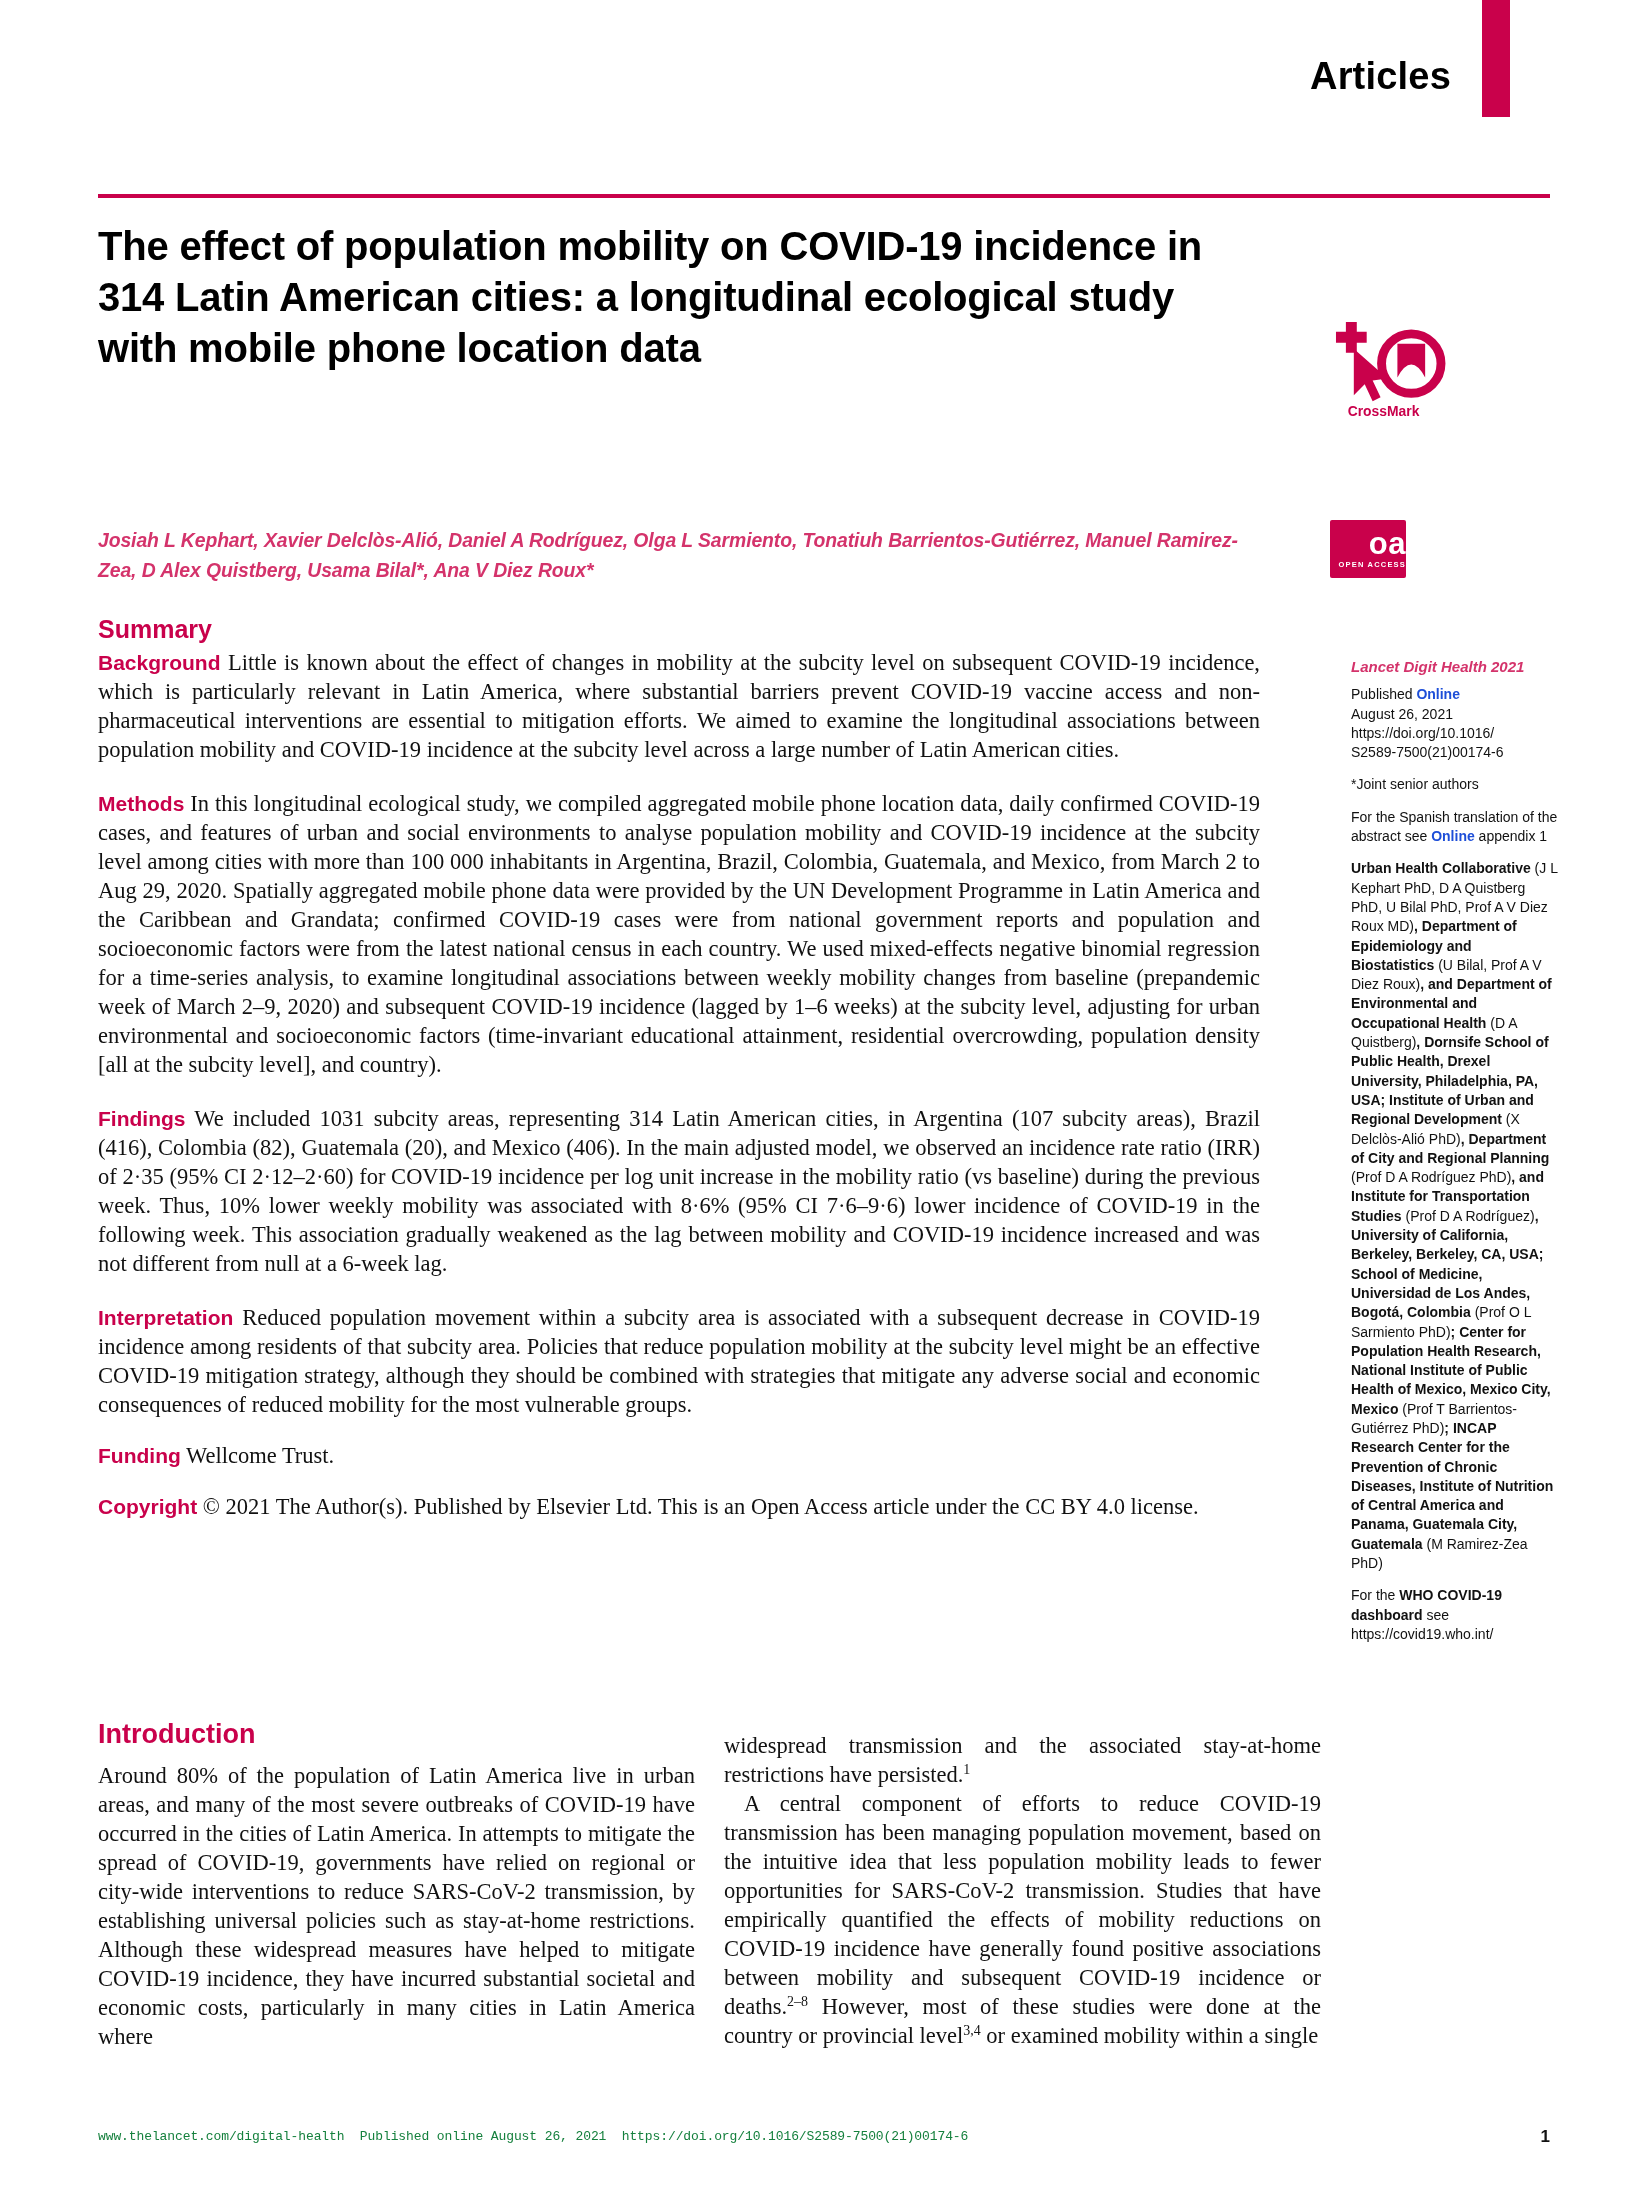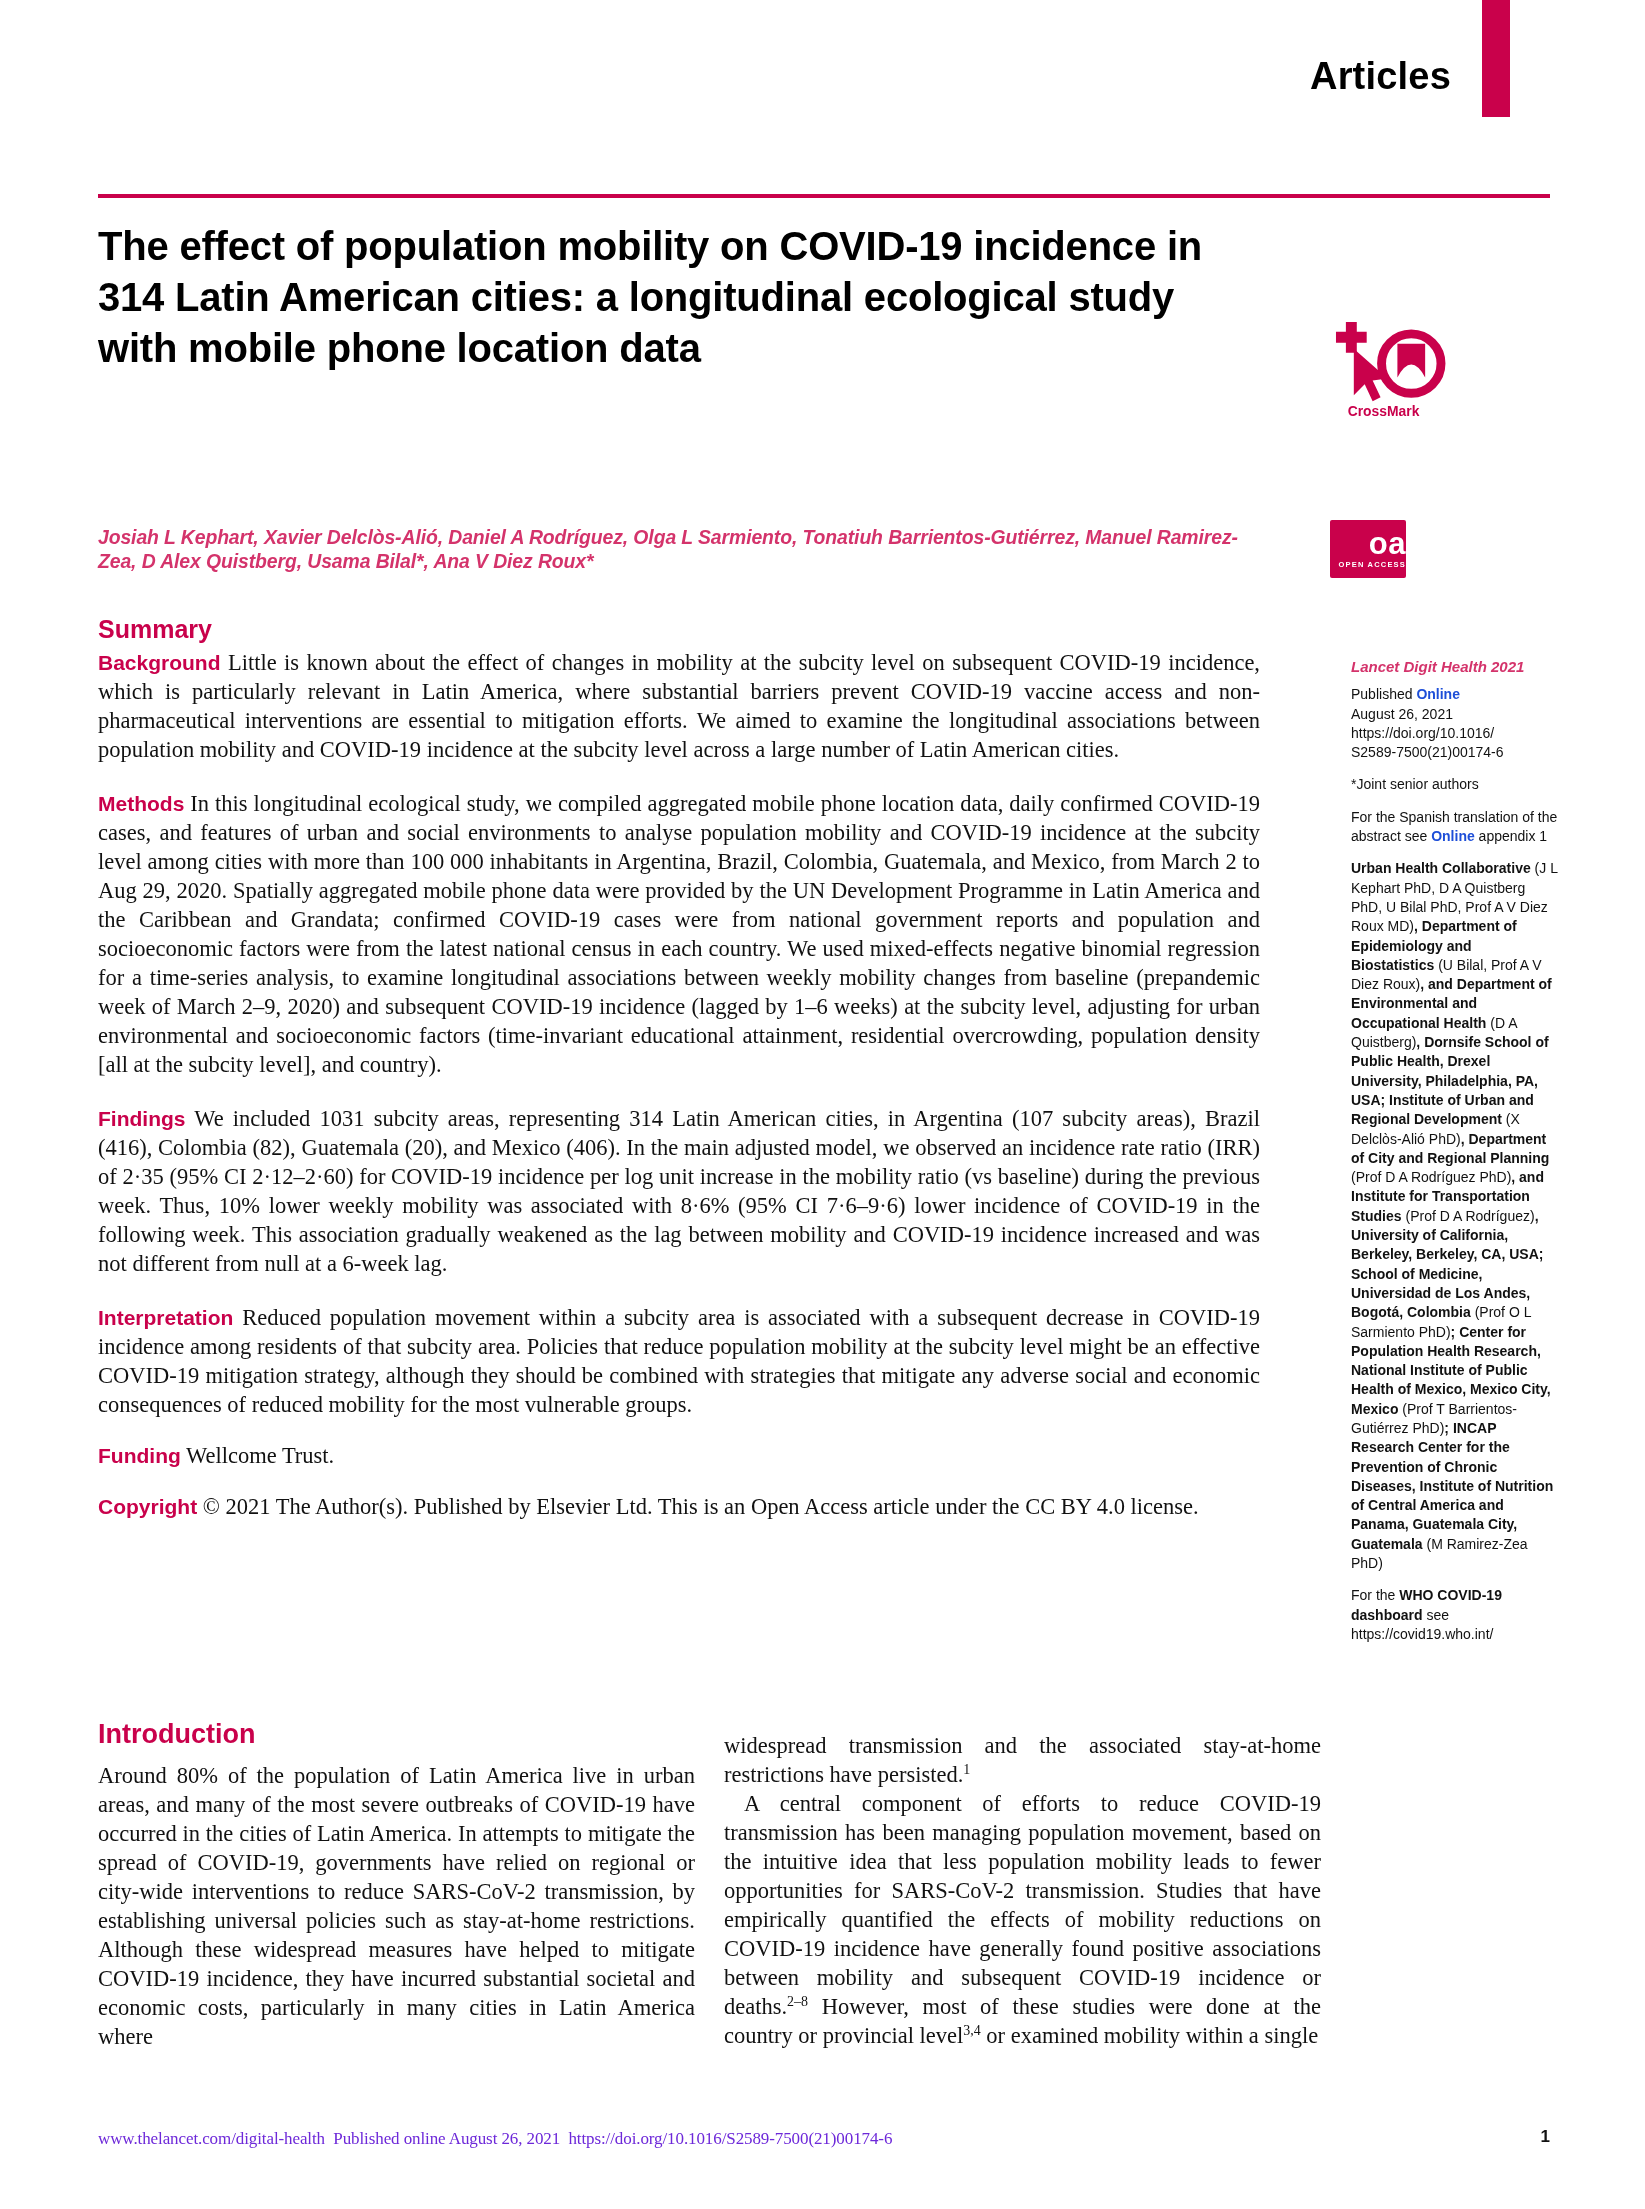--- a/index.html
+++ b/index.html
@@ -25,21 +25,21 @@
   
   .title{
     position:absolute;left:98px;top:221px;width:1154px;
     font-family:"Liberation Sans", sans-serif;
     font-weight:bold;font-size:40px;line-height:51px;color:#000;
     letter-spacing:-0.2px;
   }
   .authors{
     position:absolute;left:98px;top:525px;width:1154px;
     font-family:"Liberation Sans", sans-serif;
-    font-style:italic;font-weight:bold;font-size:19.4px;line-height:24px;
+    font-style:italic;font-weight:bold;font-size:19.4px;line-height:30px;
     color:#d4336b;letter-spacing:-0.1px;
   }
 
   
   .crossmark{position:absolute;left:1328px;top:316px;width:119px;height:107px;}
   .oa-badge{
     position:absolute;left:1330px;top:520px;width:76px;height:58px;
     background:#c9014b;border-radius:2px;
     display:flex;flex-direction:column;align-items:flex-end;justify-content:center;
   }
@@ -102,22 +102,22 @@
     font-size:15px;margin-bottom:9px;
   }
   .sb-block{margin-bottom:13px;}
   .sb-b{font-weight:bold;}
   .teal{color:#1d4ed8;font-weight:bold;}
   .sb-affil{margin-bottom:13px;}
 
   
   .footer{
     position:absolute;left:98px;top:2129px;
-    font-family:Liberation Serif, serif;
-    font-size:17px;color:#6d28d9;letter-spacing:-0.1px;
+    font-family:Liberation Mono, monospace;
+    font-size:13px;color:#15803d;letter-spacing:-0.1px;
   }
   .pagenum{
     position:absolute;right:96px;top:2127px;
     font-family:"Liberation Sans", sans-serif;
     font-weight:bold;font-size:17px;color:#111;
   }
 </style>
 </head>
 <body>
 

